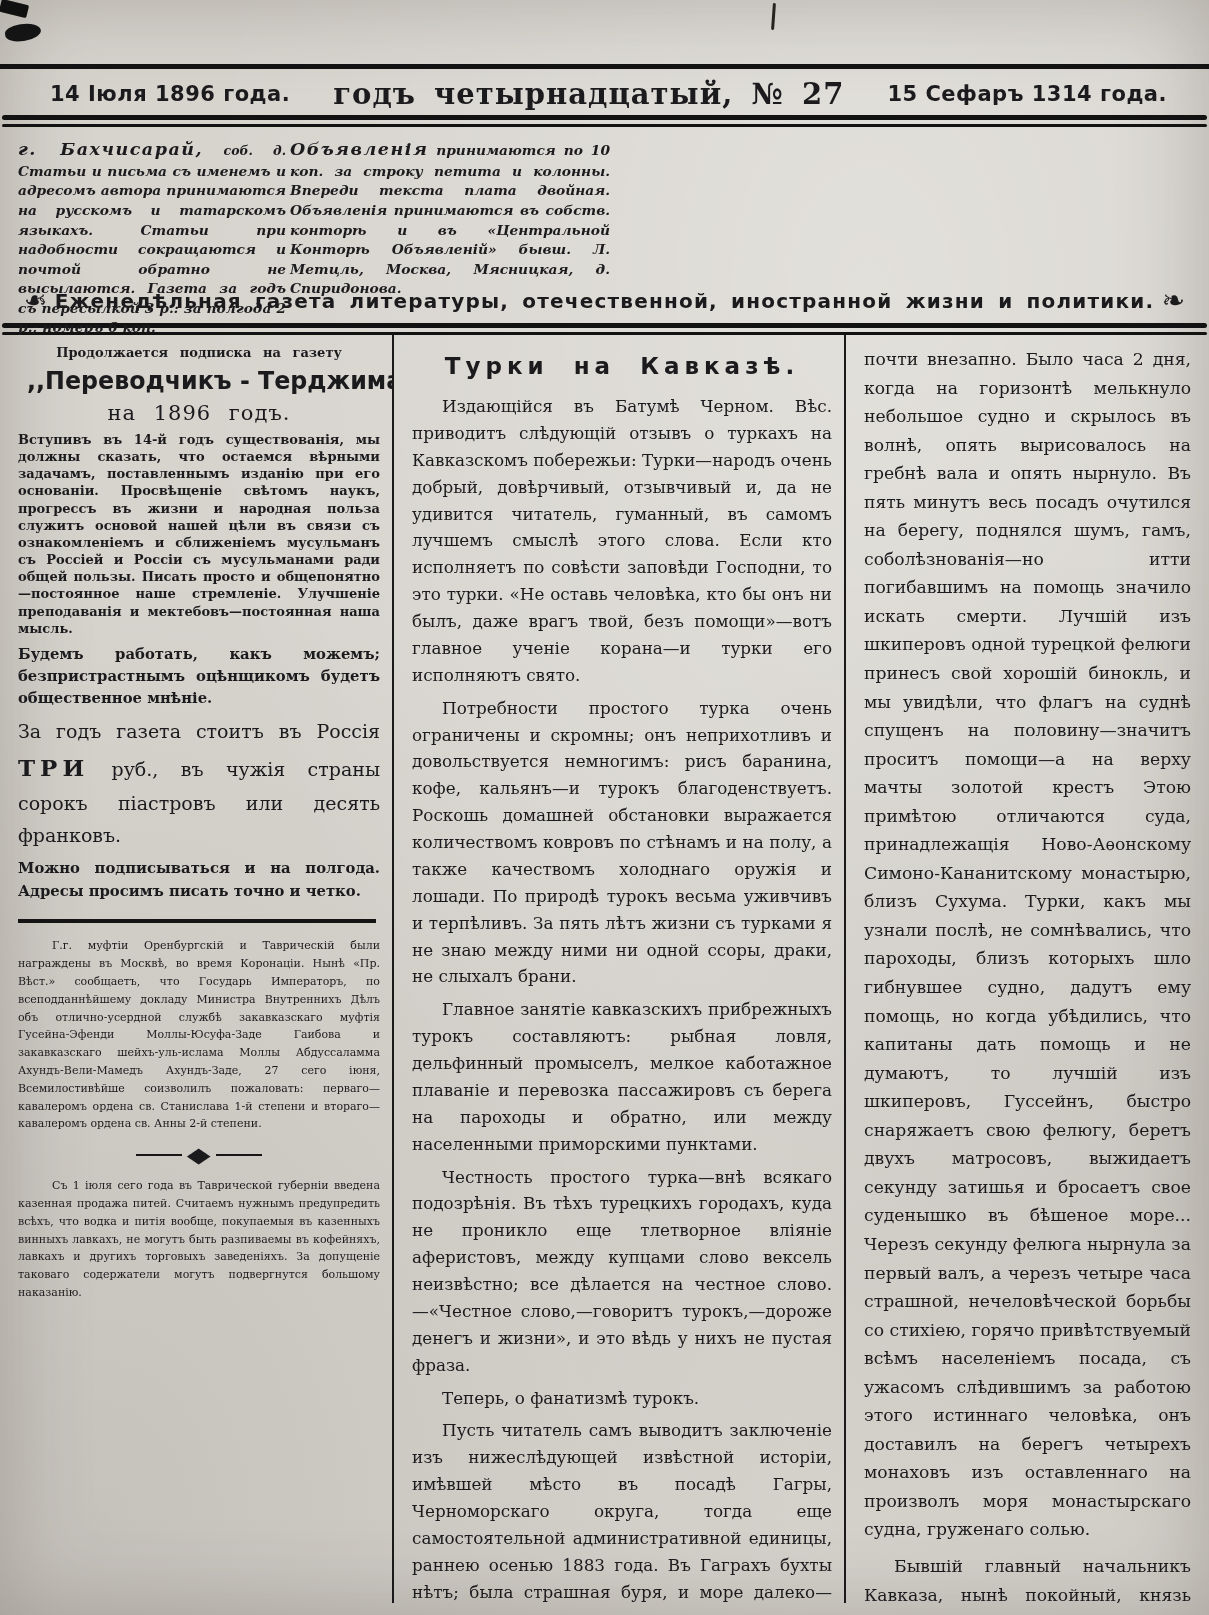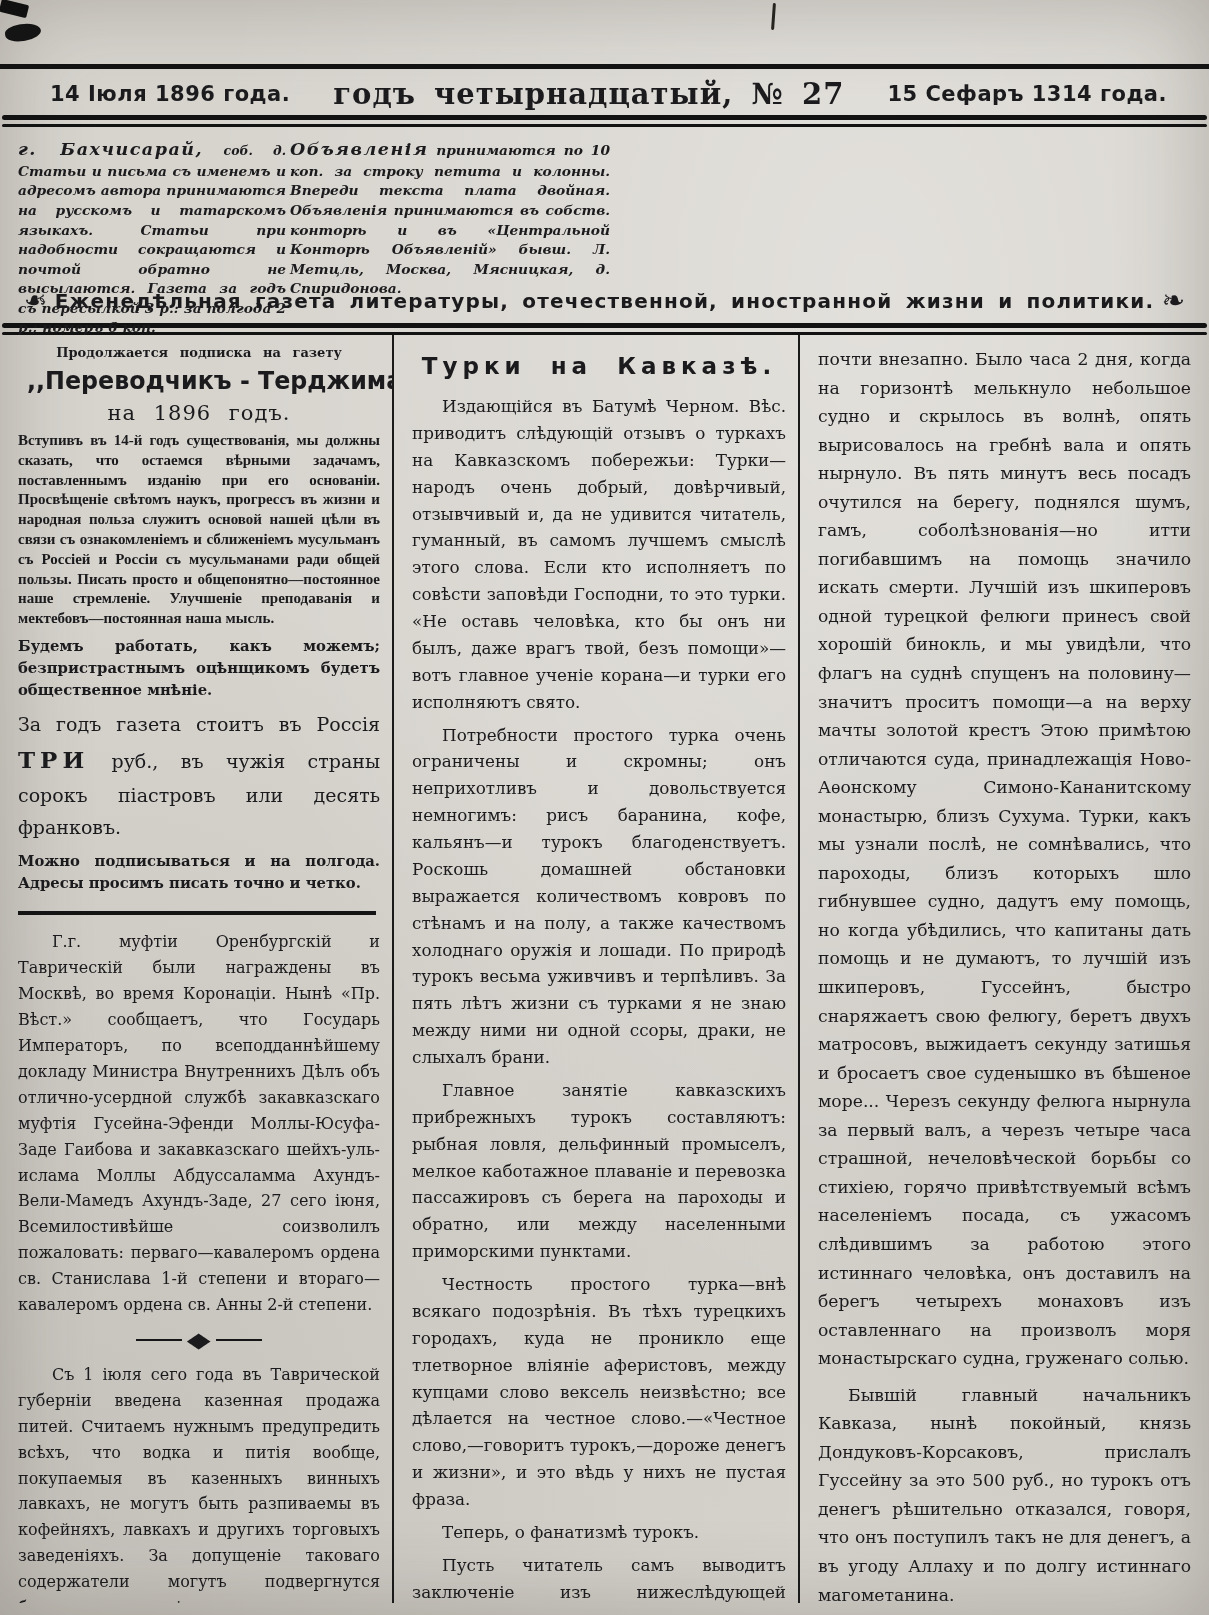--- a/index.html
+++ b/index.html
@@ -38,35 +38,35 @@
   
   .banner{display:flex;align-items:center;padding:8px 24px 8px;}
   .floret{font-family:"DejaVu Sans",sans-serif;font-size:28px;line-height:1;}
   .flip{display:inline-block;transform:scaleX(-1);}
   .banner-text{flex:1;text-align:center;font-family:"DejaVu Sans",sans-serif;font-weight:bold;
     font-size:20px;letter-spacing:1.2px;word-spacing:5px;}
   
   .cols{display:flex;height:1268px;}
   .col{box-sizing:border-box;overflow:hidden;padding:10px 12px 0 18px;}
   .col1{width:392px;}
-  .col2{width:406px;border-left:2px solid #1a1a1a;}
+  .col2{width:452px;border-left:2px solid #1a1a1a;}
   .col3{flex:1;border-left:2px solid #1a1a1a;padding-right:18px;}
   .col p{margin:0 0 6px;}
   
   .c1-promo-line{text-align:center;font-weight:bold;font-size:13px;word-spacing:7px;margin:6px 0 6px;}
   .c1-title{text-align:center;font-family:"DejaVu Sans",sans-serif;font-weight:bold;font-size:25px;
     white-space:nowrap;margin:4px 0 2px;transform:scaleX(0.95);transform-origin:center;}
   .c1-year{text-align:center;font-weight:normal;font-size:21px;word-spacing:10px;letter-spacing:1px;margin:2px 0 10px;}
-  .c1-p1{font-weight:bold;font-size:15px;line-height:1.32;text-align:justify;font-family:Liberation Serif, serif;}
+  .c1-p1{font-weight:bold;font-size:13px;line-height:1.32;text-align:justify;}
   .c1-p2{font-weight:bold;font-size:14.8px;line-height:1.5;text-align:justify;margin-top:10px;}
   .c1-p3{font-size:19px;line-height:1.7;text-align:justify;margin-top:8px;}
   .tri{font-size:23px;letter-spacing:5px;font-weight:bold;}
   .c1-p4{font-weight:bold;font-size:14.8px;line-height:1.55;text-align:justify;margin-top:10px;}
   .c1-rule{height:4px;background:#141414;margin:16px 4px 14px 0;}
-  .c1-news{font-size:16px;line-height:1.62;text-align:justify;text-indent:34px;margin:6px 0;}
+  .c1-news{font-size:11px;line-height:1.62;text-align:justify;text-indent:34px;margin:6px 0;}
   
   .divider{display:flex;align-items:center;justify-content:center;gap:9px;margin:12px 0;}
   .dash{width:46px;height:2.5px;background:#161616;}
   .diamond{font-size:20px;line-height:1;transform:scale(1.55,1.05);}
   
   .col2 .heading{text-align:center;font-family:"DejaVu Sans",sans-serif;font-weight:bold;font-size:23px;
     letter-spacing:5px;word-spacing:12px;margin:8px 0 14px;}
   .col2 p{font-size:16.8px;line-height:1.6;text-align:justify;text-indent:30px;}
   
   .col3 p{font-size:17.2px;line-height:1.66;text-align:justify;text-indent:30px;margin-bottom:8px;}

